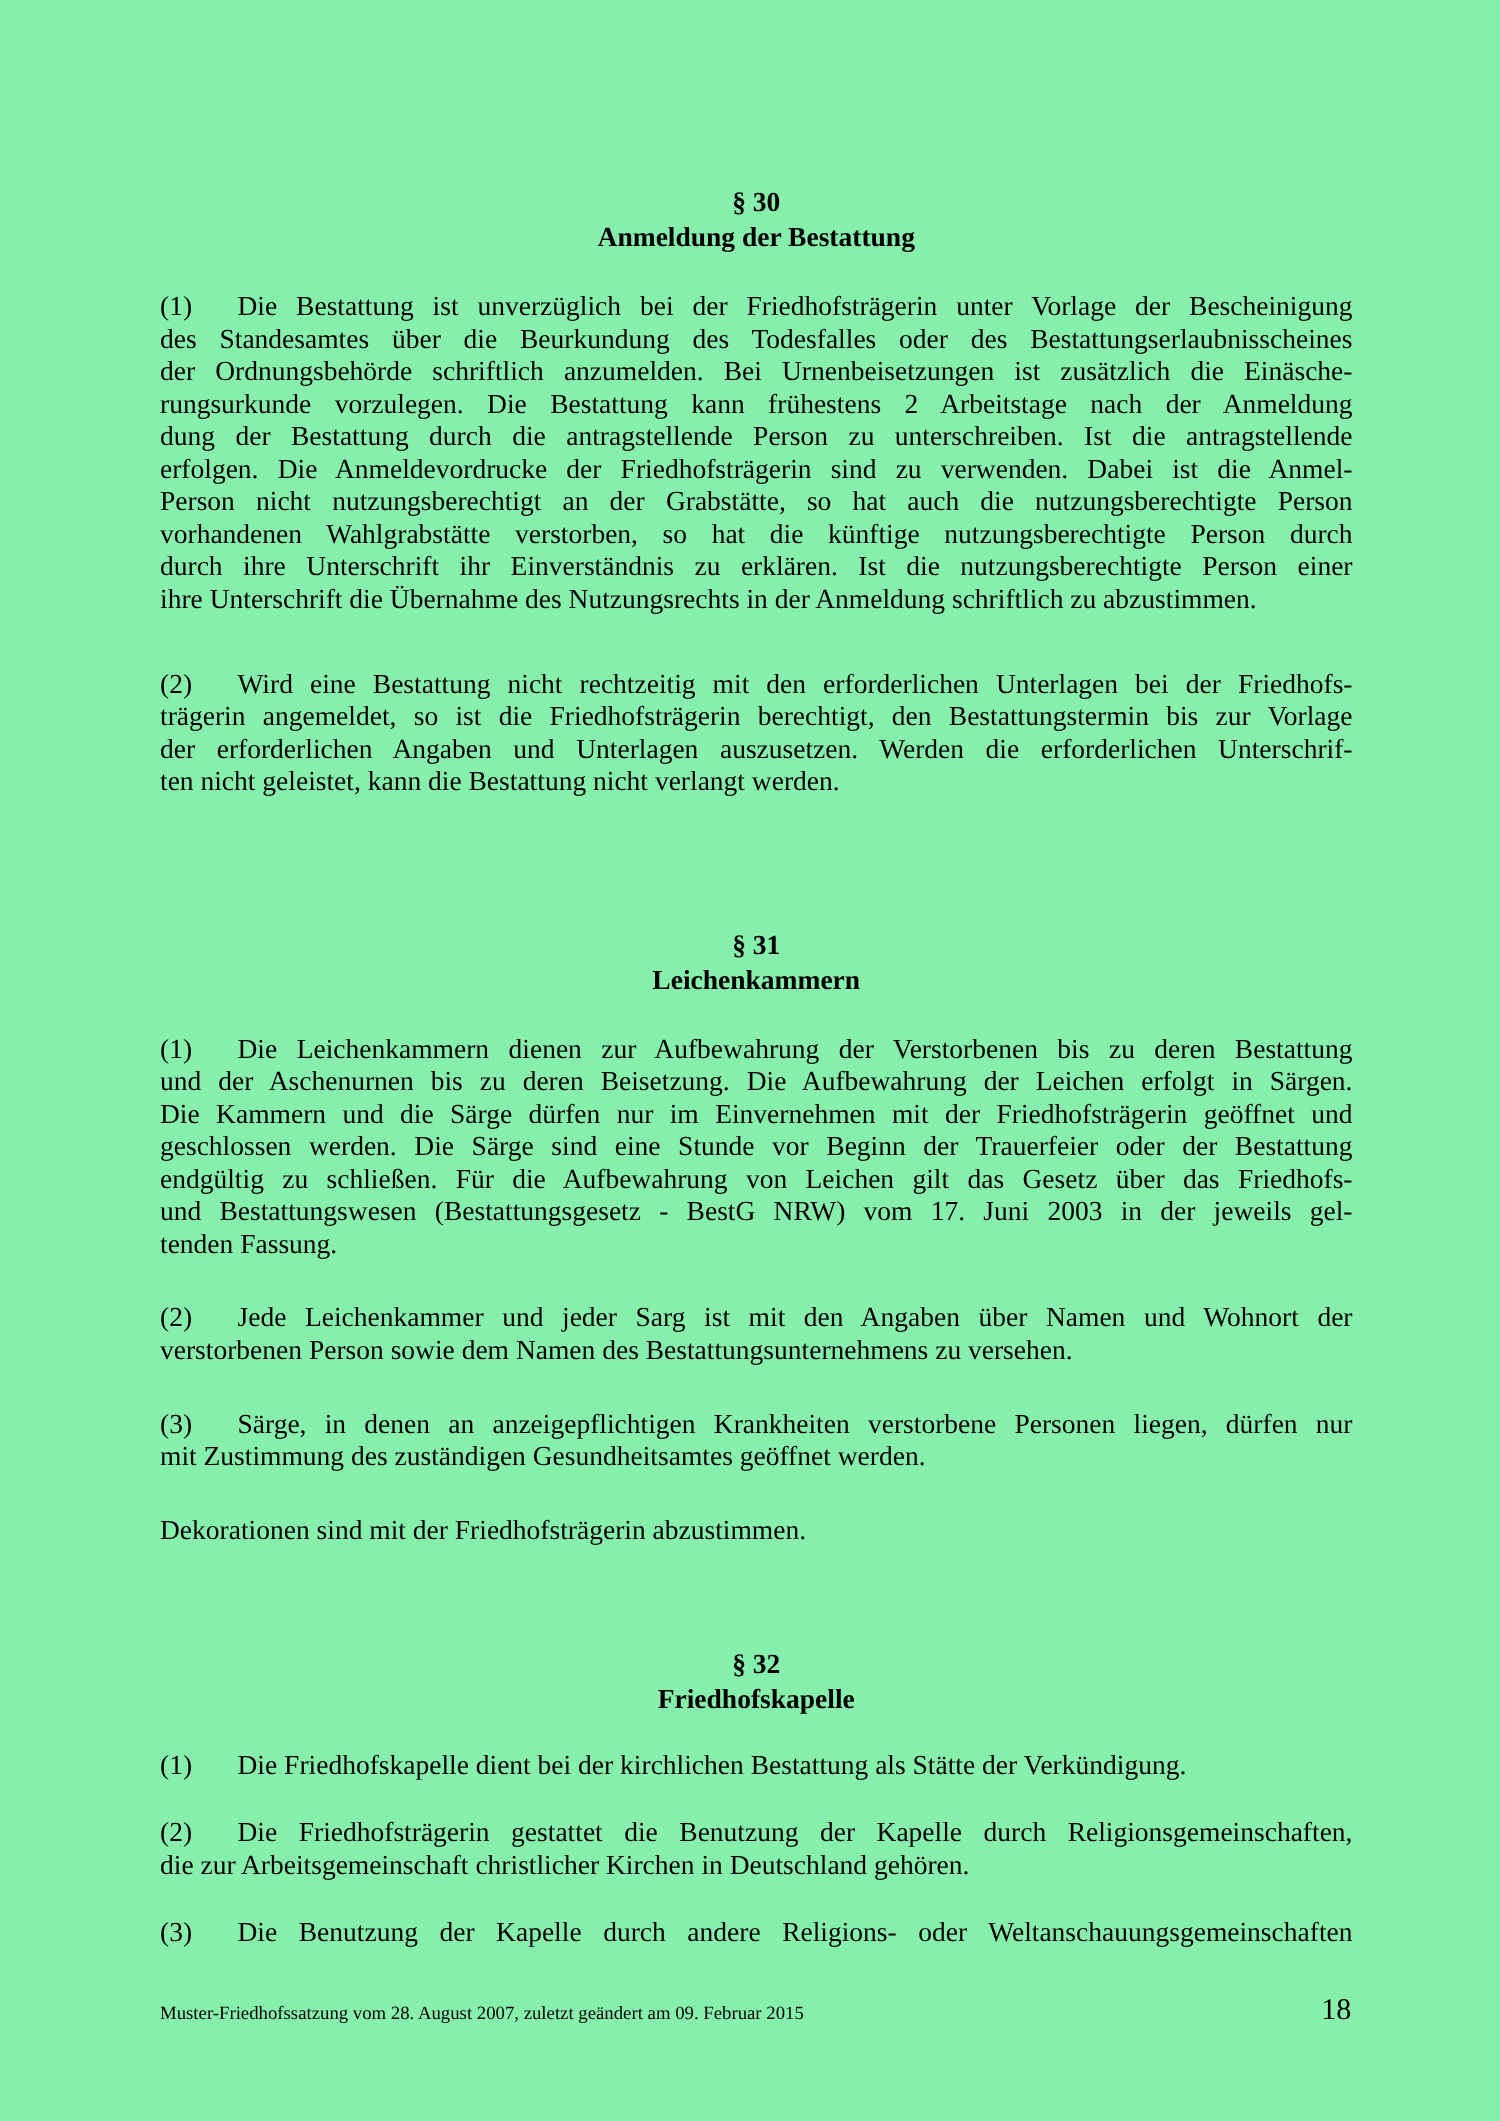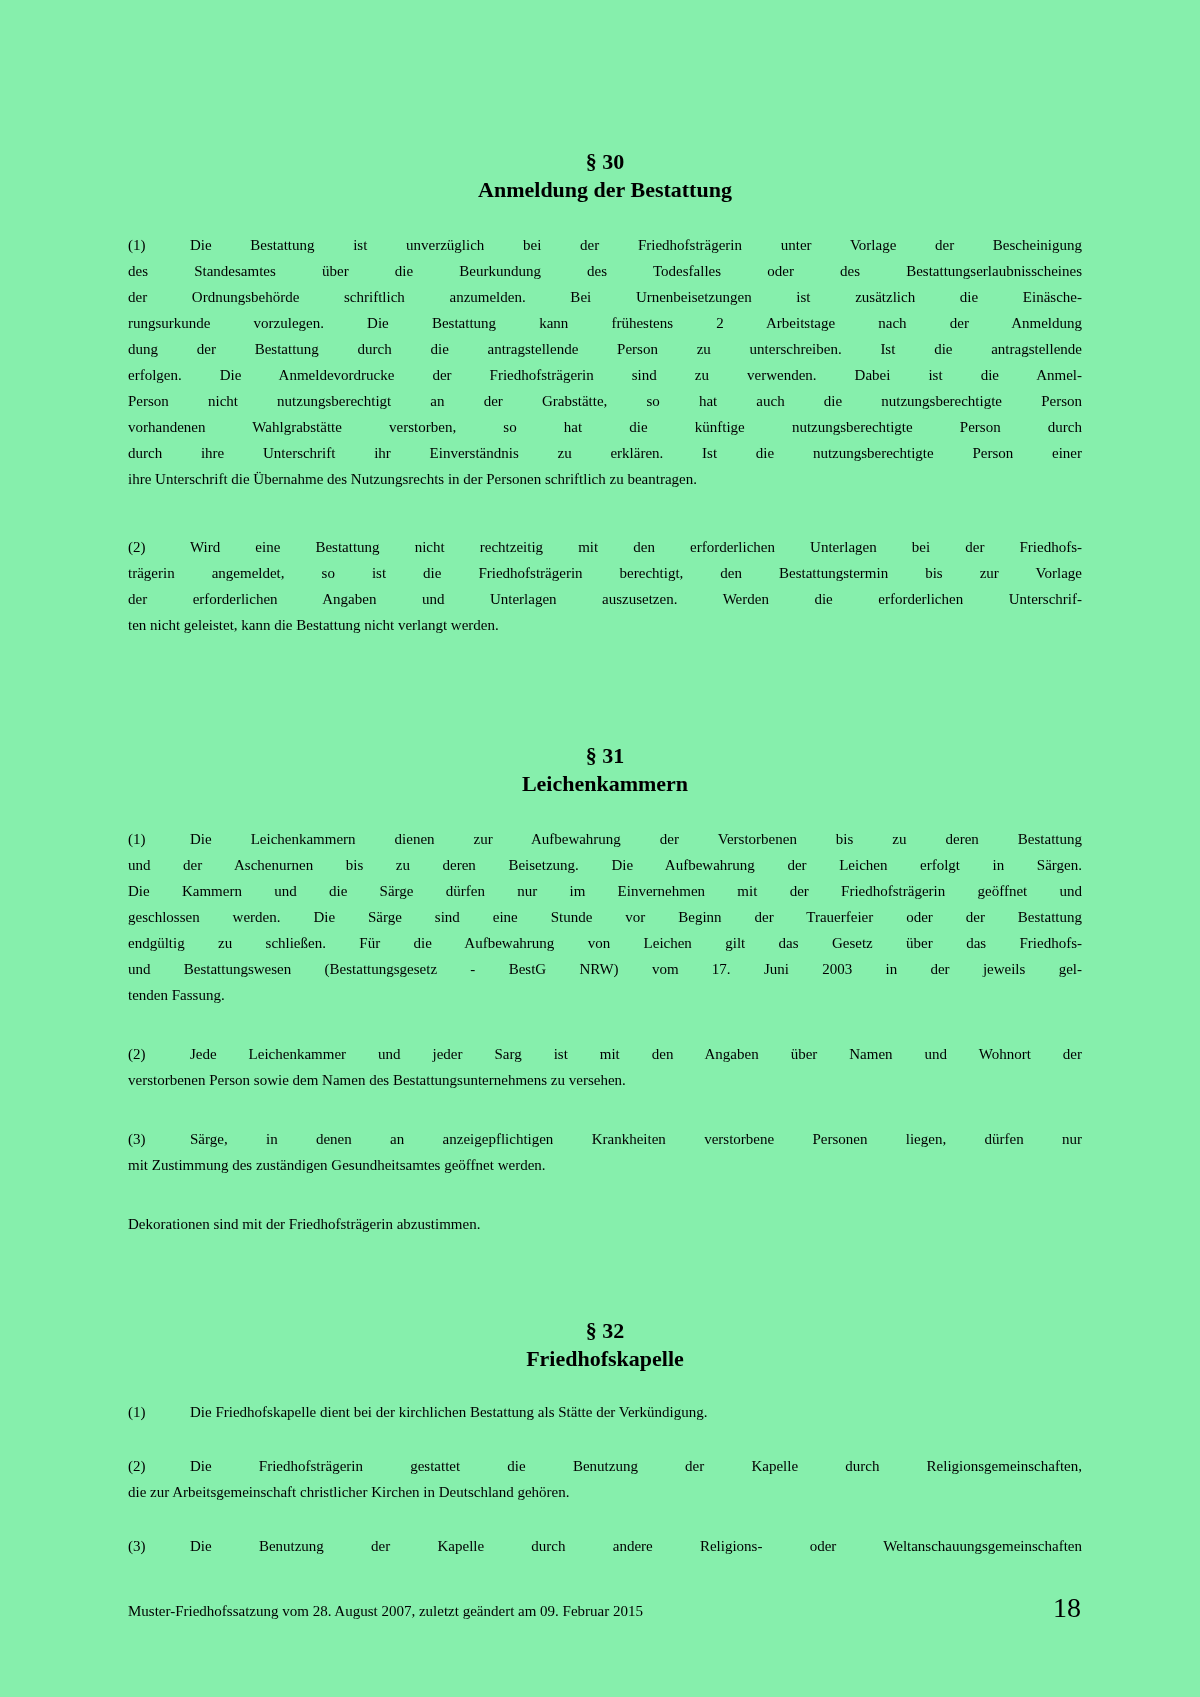--- a/index.html
+++ b/index.html
@@ -34,21 +34,21 @@
   .section { margin: 0; }
   .section .heading-block { margin-bottom: 28px; }
   .section.s31 { margin-top: 104px; }
   .section.s32 { margin-top: 80px; }
   .section.s32 .heading-block { margin-bottom: 26px; }
   .para { margin: 0 0 42px 0; }
   .section.s31 .para { margin-bottom: 33px; }
   .section.s32 .para { margin-bottom: 28px; }
   .para:last-child { margin-bottom: 0; }
   .line {
-    font-size: 15px;
+    font-size: 22px;
     line-height: 26px;
     text-align: justify;
     text-align-last: justify;
     text-justify: inter-word;
     white-space: normal;
   }
   .line.line-end {
     text-align-last: left;
   }
   .pnum {
@@ -60,21 +60,21 @@
     left: 128px;
     top: 1602px;
     font-size: 15px;
     line-height: 18px;
     color: #000000;
   }
   .page-number {
     position: absolute;
     right: 152px;
     top: 1592px;
-    font-size: 28px;
+    font-size: 24px;
     line-height: 32px;
     color: #000000;
   }
 </style>
 </head>
 <body>
 
 <div class="page">
   <div class="content" id="sections-root">
       <section class="section s30">
@@ -85,21 +85,21 @@
         <div class="para">
           <div class="line"><span class="pnum">(1)</span>Die Bestattung ist unverzüglich bei der Friedhofsträgerin unter Vorlage der Bescheinigung</div>
           <div class="line">des Standesamtes über die Beurkundung des Todesfalles oder des Bestattungserlaubnisscheines</div>
           <div class="line">der Ordnungsbehörde schriftlich anzumelden. Bei Urnenbeisetzungen ist zusätzlich die Einäsche-</div>
           <div class="line">rungsurkunde vorzulegen. Die Bestattung kann frühestens 2 Arbeitstage nach der Anmeldung</div>
           <div class="line">dung der Bestattung durch die antragstellende Person zu unterschreiben. Ist die antragstellende</div>
           <div class="line">erfolgen. Die Anmeldevordrucke der Friedhofsträgerin sind zu verwenden. Dabei ist die Anmel-</div>
           <div class="line">Person nicht nutzungsberechtigt an der Grabstätte, so hat auch die nutzungsberechtigte Person</div>
           <div class="line">vorhandenen Wahlgrabstätte verstorben, so hat die künftige nutzungsberechtigte Person durch</div>
           <div class="line">durch ihre Unterschrift ihr Einverständnis zu erklären. Ist die nutzungsberechtigte Person einer</div>
-          <div class="line line-end">ihre Unterschrift die Übernahme des Nutzungsrechts in der Personen schriftlich zu beantragen.</div>
+          <div class="line line-end">ihre Unterschrift die Übernahme des Nutzungsrechts in der Anmeldung schriftlich zu abzustimmen.</div>
         </div>
         <div class="para">
           <div class="line"><span class="pnum">(2)</span>Wird eine Bestattung nicht rechtzeitig mit den erforderlichen Unterlagen bei der Friedhofs-</div>
           <div class="line">trägerin angemeldet, so ist die Friedhofsträgerin berechtigt, den Bestattungstermin bis zur Vorlage</div>
           <div class="line">der erforderlichen Angaben und Unterlagen auszusetzen. Werden die erforderlichen Unterschrif-</div>
           <div class="line line-end">ten nicht geleistet, kann die Bestattung nicht verlangt werden.</div>
         </div>
       </section>
       <section class="section s31">
         <div class="heading-block">

